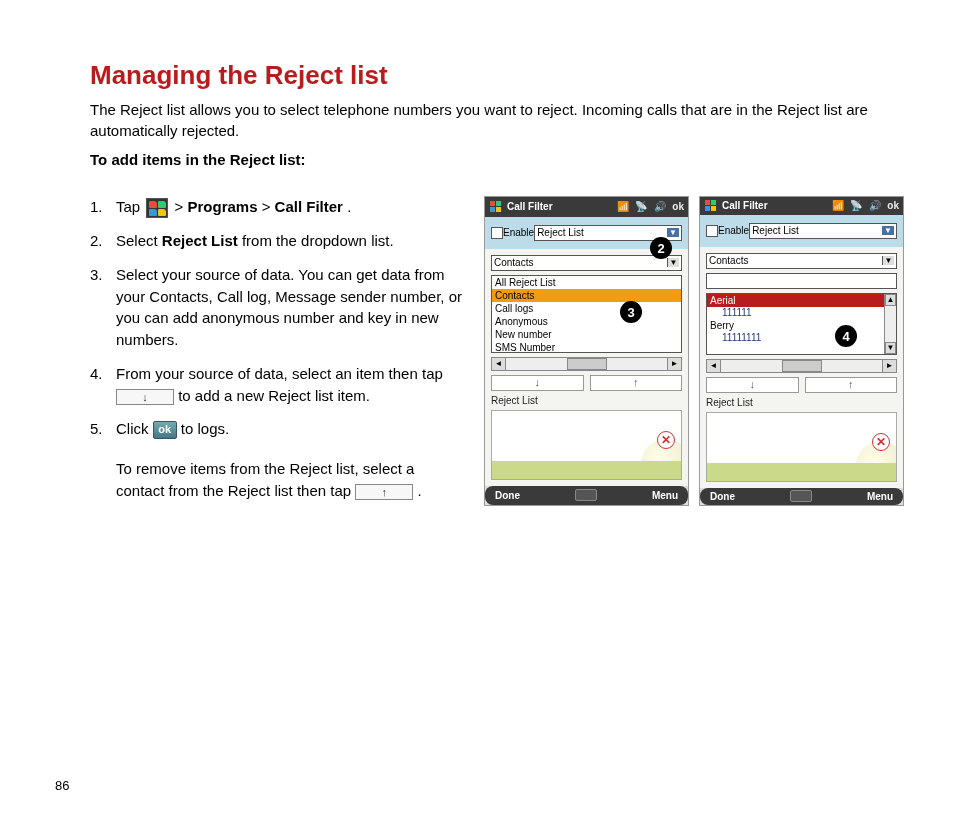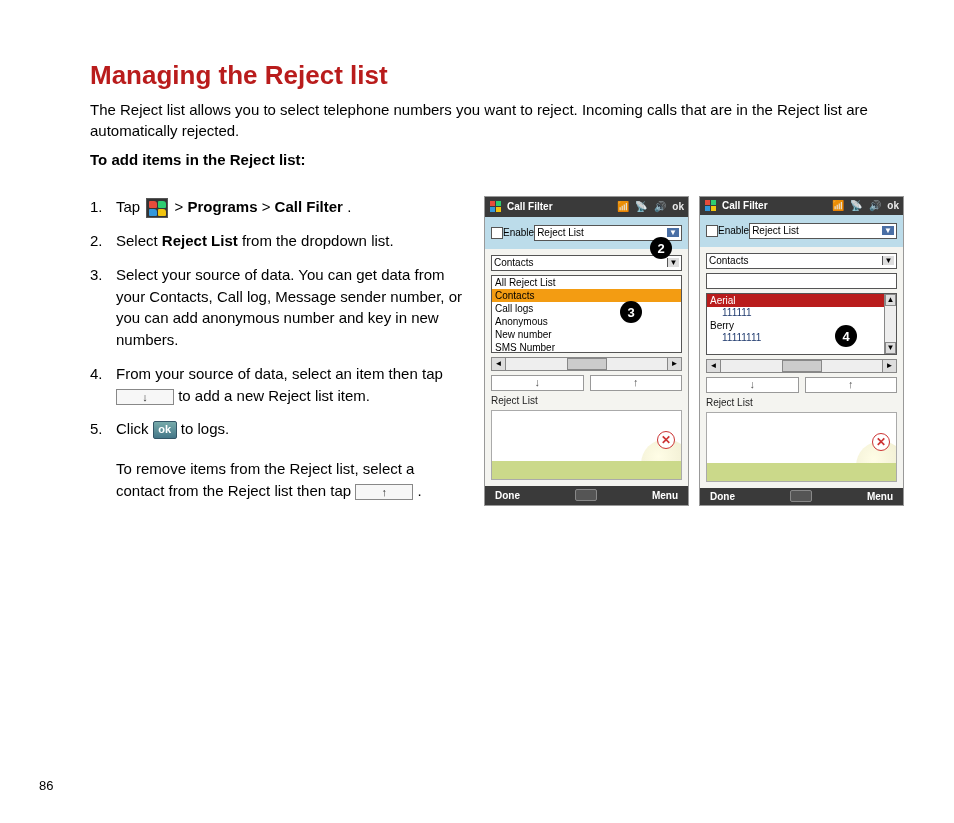--- a/index.html
+++ b/index.html
@@ -56,21 +56,21 @@
     display: inline-flex;
     align-items: center; justify-content: center;
     width: 24px; height: 18px;
     background: linear-gradient(#7aa, #478);
     color: #fff;
     font-size: 11px; font-weight: bold;
     border: 1px solid #356;
     border-radius: 2px;
     vertical-align: middle;
   }
-  .pagenum { position: absolute; bottom: 30px; left: 39px; font-size: 13px; }
+  .pagenum { position: absolute; bottom: 30px; left: 55px; font-size: 13px; }
 
   
   .phone {
     width: 205px; height: 310px;
     border: 1px solid #999;
     background: #ddd;
     font-size: 10px;
     display: flex; flex-direction: column;
     position: relative;
   }
@@ -110,21 +110,21 @@
   .hscroll .hbtn{ width:14px; background:#ddd; border-right:1px solid #888; text-align:center; font-size:8px; line-height:12px;}
   .hscroll .hbtn:last-child{border-right:none;border-left:1px solid #888;}
   .hscroll .thumb{ width:40px; background:#ccc; border:1px solid #888;}
   .arrowrow { display:flex; gap:6px; }
   .arrowrow .abox { flex:1; background:#fff; border:1px solid #999; height:16px; text-align:center; font-size:11px; color:#555;}
   .section-label { font-size:10px; color:#222; }
   .rej-box { flex:1; min-height:70px; background:#fff; border:1px solid #aaa; position:relative; overflow:hidden;}
   .rej-box .globe { position:absolute; right:-10px; bottom:-10px; width:50px; height:50px; border-radius:50%; background: radial-gradient(circle at 35% 35%, #fffde6, #e8e6c8); }
   .rej-box .redx { position:absolute; right:6px; top:30%; width:18px; height:18px; border-radius:50%; background:#fff; border:1px solid #c33; color:#c33; font-weight:bold; text-align:center; line-height:16px; font-size:12px;}
   .rej-box .ground { position:absolute; left:0;right:0;bottom:0;height:18px;background:#cbd98a;}
-  .bottombar { height:20px; background:#3a3a3a; color:#fff; display:flex; justify-content:space-between; align-items:center; padding:0 10px; font-size:10px; font-weight:bold;}
+  .bottombar { height:20px; background:#3a3a3a; color:#fff; display:flex; justify-content:space-between; align-items:center; padding:0 10px; font-size:10px; font-weight:bold;border-radius:8px;}
   .bottombar .kb { width:22px;height:12px;border:1px solid #888;background:#555;border-radius:2px;}
 
   .callout {
     position:absolute; width:22px; height:22px; border-radius:50%;
     background:#000; color:#fff; font-weight:bold;
     display:flex;align-items:center;justify-content:center;
     font-size:13px;
     z-index:5;
   }
   .c2 { top: 40px; left: 165px; }

